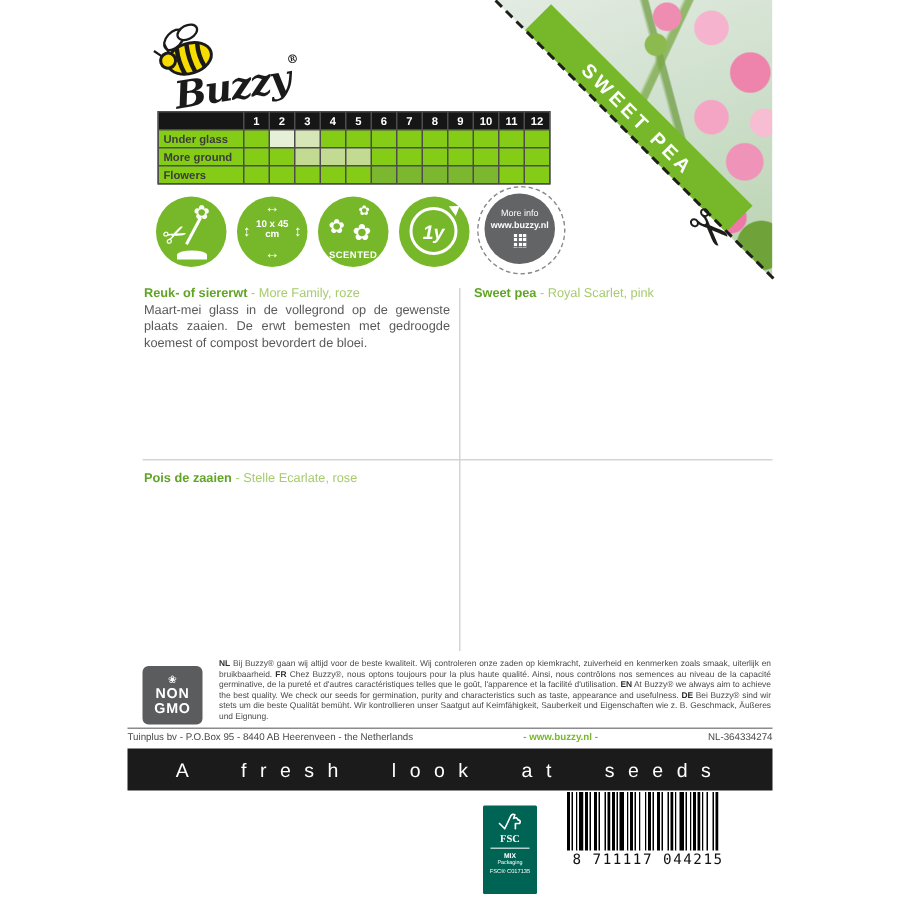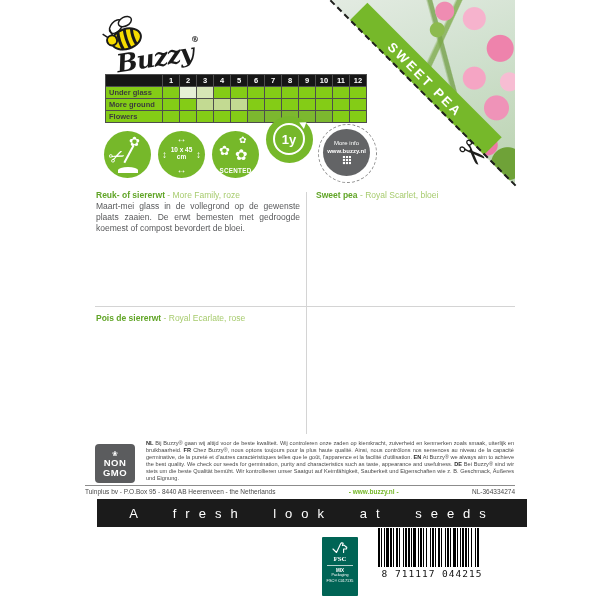--- a/index.html
+++ b/index.html
@@ -47,21 +47,21 @@
   .cal-cell{background:#84cc16;display:flex;align-items:center;justify-content:center;
     font-size:7.5px;color:#3c3c3c;}
   .cal-head{background:#161616;color:#fff;font-weight:bold;}
   .cal-label{justify-content:flex-start;padding-left:3px;font-weight:bold;white-space:nowrap;}
 
   
   .circle{position:absolute;border-radius:50%;background:#76b82a;color:#fff;}
   .c1{left:104px;top:131px;width:47px;height:47px;}
   .c2{left:158px;top:131px;width:47px;height:47px;}
   .c3{left:212px;top:131px;width:47px;height:47px;}
-  .c4{left:266px;top:116px;width:47px;height:47px;}
+  .c4{left:266px;top:131px;width:47px;height:47px;font-style:italic;}
   .c5{left:323px;top:129px;width:47px;height:47px;background:#636466;
       display:flex;flex-direction:column;align-items:center;justify-content:center;gap:1px;}
   .c5-ring{position:absolute;left:318px;top:124px;width:57px;height:57px;border-radius:50%;
       border:1px dashed #8a8a8a;}
   .ic-flower{position:absolute;left:25px;top:3px;font-size:13px;}
   .ic-stem{position:absolute;left:24px;top:13px;width:2px;height:20px;background:#fff;
       transform:rotate(28deg);}
   .ic-scissors-small{position:absolute;left:5px;top:14px;font-size:19px;transform:rotate(-25deg);}
   .ic-ground{position:absolute;left:14px;bottom:5px;width:20px;height:6px;background:#fff;
       border-radius:50% 50% 0 0;}
@@ -109,21 +109,21 @@
   .nongmo .txt{font-size:9.5px;font-weight:bold;letter-spacing:.5px;}
   .legal{position:absolute;left:146px;top:440px;width:368px;font-size:5.6px;
       line-height:1.25;color:#4a4a4a;text-align:justify;}
   .legal b{color:#2d2d2d;}
   .bottom-rule{position:absolute;left:85px;top:485px;width:430px;height:1px;background:#8c8c8c;}
   .address-row{position:absolute;left:85px;top:488px;width:430px;display:flex;
       justify-content:space-between;align-items:center;font-size:6.5px;color:#4a4a4a;}
   .address-row .web{color:#76b82a;font-weight:bold;}
 
   
-  .tagline{position:absolute;left:97px;top:499px;width:430px;height:28px;background:#1b1b1b;
+  .tagline{position:absolute;left:85px;top:499px;width:430px;height:28px;background:#1b1b1b;
       color:#fff;display:flex;align-items:center;justify-content:center;
       font-size:13px;letter-spacing:9px;word-spacing:14px;text-align:right;}
 
   
   .fsc{position:absolute;left:322px;top:537px;width:36px;height:59px;background:#006455;
       color:#fff;display:flex;flex-direction:column;align-items:center;padding-top:4px;
       box-sizing:border-box;border-radius:1px;}
   .fsc .fsc-name{font-family:"Liberation Serif",serif;font-size:7px;font-weight:bold;margin-top:1px;}
   .fsc .fsc-sep{width:26px;height:1px;background:rgba(255,255,255,.7);margin:2px 0;}
   .fsc .fsc-mix{font-size:4.5px;font-weight:bold;}
@@ -251,24 +251,24 @@
   </div>
 
   <div class="div-v"></div>
   <div class="div-h"></div>
 
   <div class="desc desc-nl">
     <h3><span>Reuk- of siererwt</span><span class="variety"> - More Family, roze</span></h3>
     <p>Maart-mei glass in de vollegrond op de gewenste plaats zaaien. De erwt bemesten met gedroogde koemest of compost bevordert de bloei.</p>
   </div>
   <div class="desc desc-en">
-    <h3><span>Sweet pea</span><span class="variety"> - Royal Scarlet, bloei</span></h3>
+    <h3><span>Sweet pea</span><span class="variety"> - Royal Scarlet, pink</span></h3>
   </div>
   <div class="desc desc-fr">
-    <h3><span>Pois de siererwt</span><span class="variety"> - Royal Ecarlate, rose</span></h3>
+    <h3><span>Pois de zaaien</span><span class="variety"> - Stelle Ecarlate, rose</span></h3>
   </div>
 
   <div class="nongmo">
     <span class="flower">❀</span>
     <span class="txt">NON</span>
     <span class="txt">GMO</span>
   </div>
   <div class="legal" id="legal"><b>NL</b> Bij Buzzy® gaan wij altijd voor de beste kwaliteit. Wij controleren onze zaden op kiemkracht, zuiverheid en kenmerken zoals smaak, uiterlijk en bruikbaarheid. <b>FR</b> Chez Buzzy®, nous optons toujours pour la plus haute qualité. Ainsi, nous contrôlons nos semences au niveau de la capacité germinative, de la pureté et d'autres caractéristiques telles que le goût, l'apparence et la facilité d'utilisation. <b>EN</b> At Buzzy® we always aim to achieve the best quality. We check our seeds for germination, purity and characteristics such as taste, appearance and usefulness. <b>DE</b> Bei Buzzy® sind wir stets um die beste Qualität bemüht. Wir kontrollieren unser Saatgut auf Keimfähigkeit, Sauberkeit und Eigenschaften wie z. B. Geschmack, Äußeres und Eignung.</div>
   <div class="bottom-rule"></div>
   <div class="address-row">

